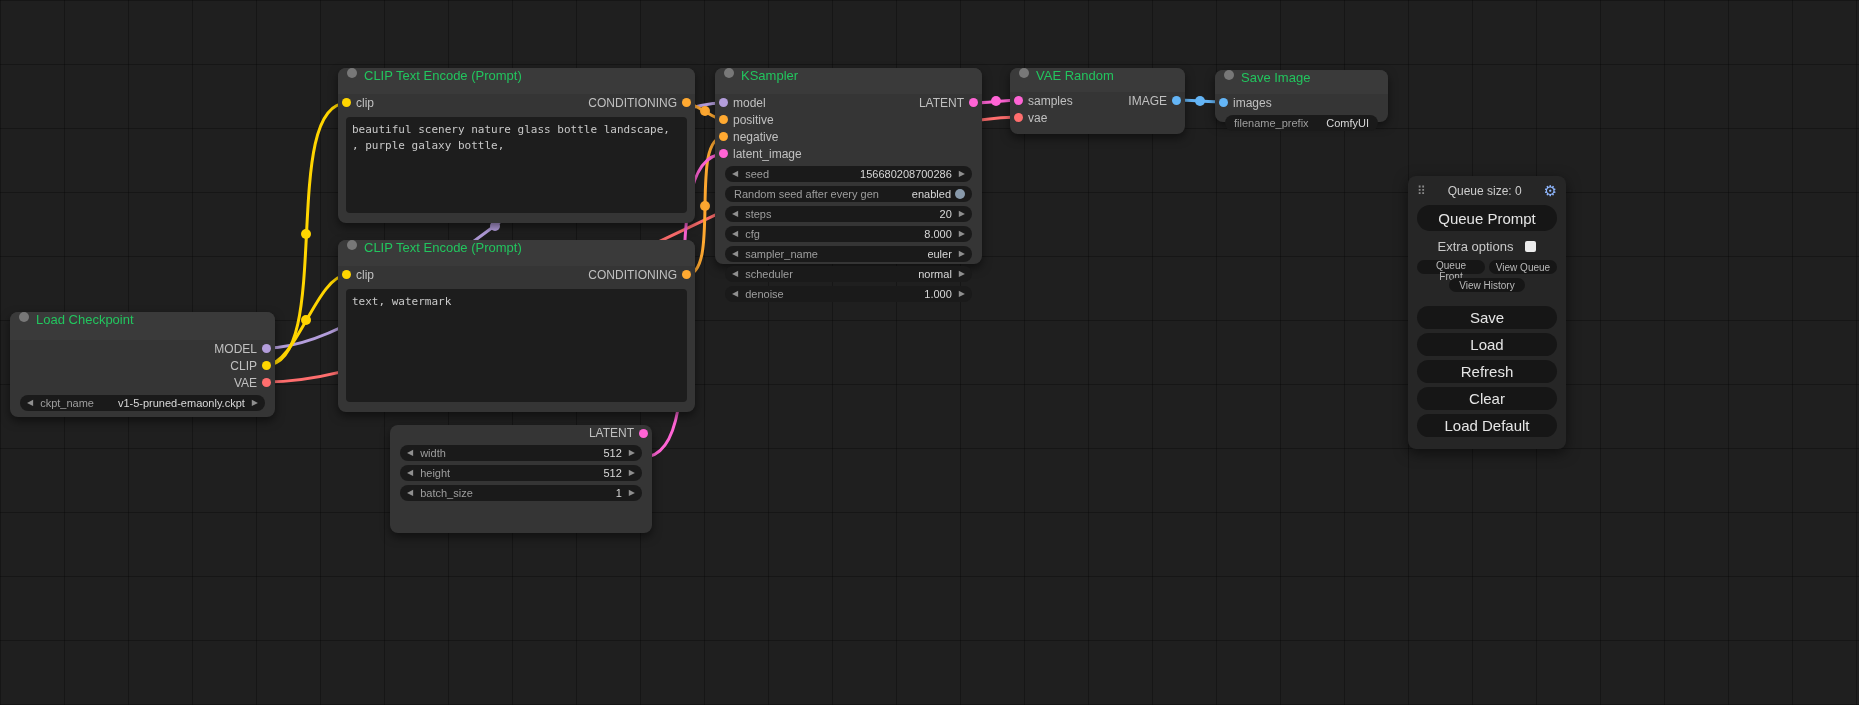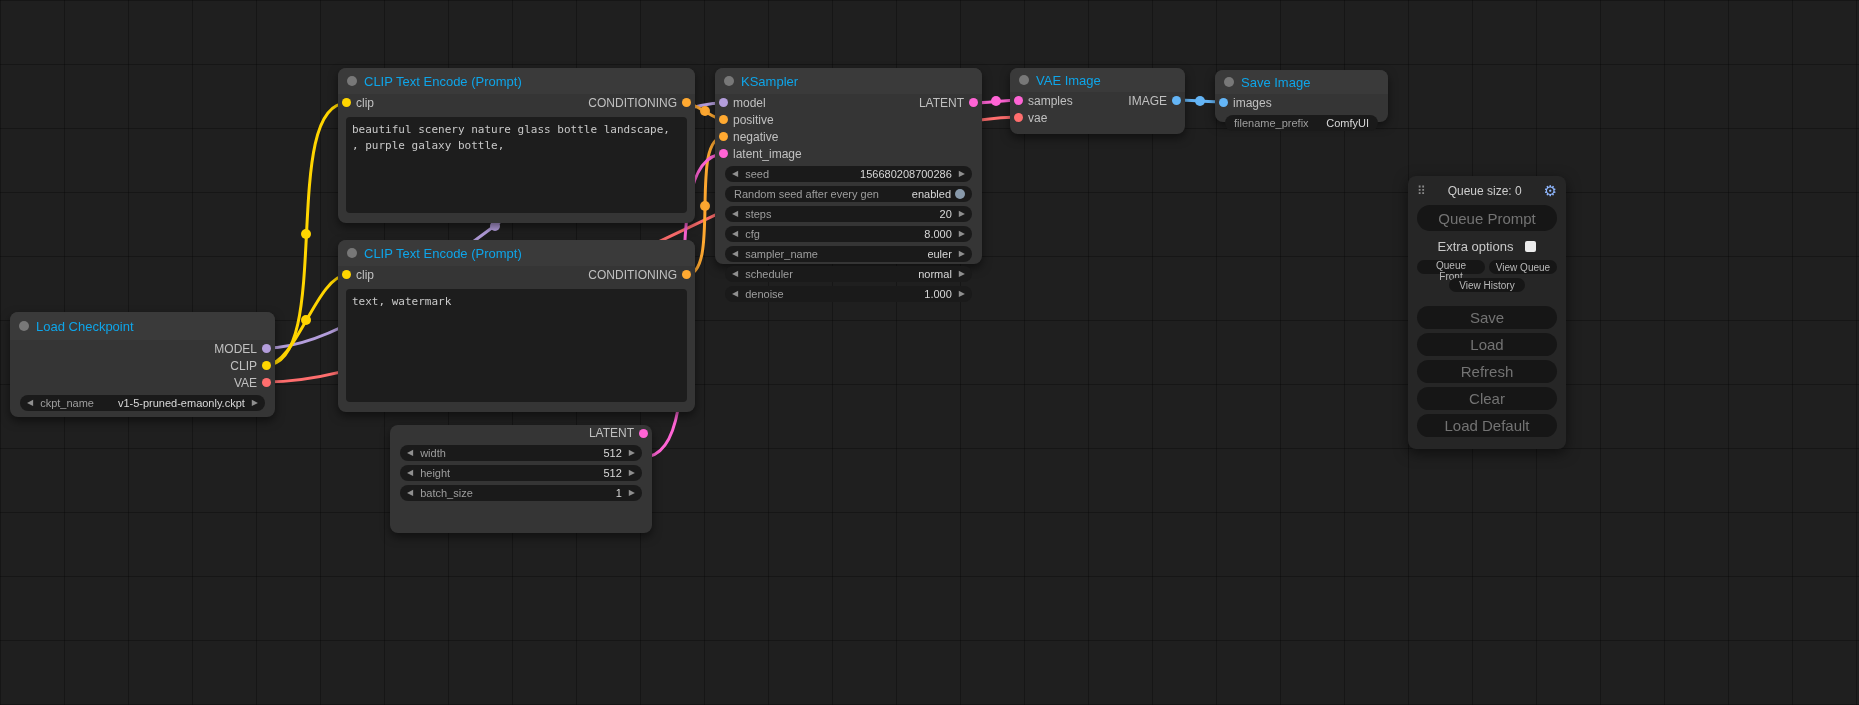--- a/index.html
+++ b/index.html
@@ -5,22 +5,22 @@
   html,body{margin:0;padding:0;background:#1e1e1e;width:1859px;height:705px;overflow:hidden;
     font-family:"Liberation Sans",sans-serif;-webkit-font-smoothing:antialiased;}
   .canvas{position:absolute;inset:0;background-color:#1f1f1f;
     background-image:linear-gradient(rgba(0,0,0,.28) 1px,transparent 1px),
                      linear-gradient(90deg,rgba(0,0,0,.28) 1px,transparent 1px);
     background-size:64px 64px;}
   svg.wires{position:absolute;left:0;top:0;z-index:1;pointer-events:none;}
 
   .node{position:absolute;z-index:2;background:#353535;border-radius:8px;
     box-shadow:0 4px 10px rgba(0,0,0,.5);color:#c8c8c8;}
-  .node-title{height:26px;display:flex;align-items:center;gap:7px;padding:0 10px 0 9px;
-    font-size:13px;color:#0ea5e9;background:#3a3a3a;border-radius:8px 8px 0 0;}
+  .node-title{height:26px;display:flex;align-items:flex-start;gap:7px;padding:0 10px 0 9px;
+    font-size:13px;color:#22c55e;background:#3a3a3a;border-radius:8px 8px 0 0;}
   .title-dot{width:10px;height:10px;border-radius:50%;background:#787878;flex:none;}
   .slot-row{height:17px;display:flex;align-items:center;padding:0 4px;gap:5px;
     font-size:12px;color:#c0c0c0;}
   .slot-dot{width:9px;height:9px;border-radius:50%;flex:none;background:#888;}
   .spacer{flex:1;}
   .widget{height:16px;display:flex;align-items:center;background:#1a1a1a;border-radius:8px;
     margin:4px 10px 0 10px;padding:0 7px;font-size:11px;}
   .widget .arr{color:#8f8f8f;font-size:8px;line-height:1;}
   .widget .wname{margin-left:7px;color:#9e9e9e;white-space:nowrap;}
   .widget .wval{margin-left:auto;margin-right:7px;color:#d8d8d8;white-space:nowrap;}
@@ -30,21 +30,21 @@
     resize:none;background:#1d1d1d;color:#c9c9c9;border-radius:4px;padding:5px 6px;
     font-family:"DejaVu Sans Mono",monospace;font-size:11px;line-height:1.45;box-sizing:border-box;}
 
   .queue-panel{position:absolute;left:1408px;top:176px;width:158px;z-index:3;
     background:#262626;border-radius:8px;box-shadow:0 4px 14px rgba(0,0,0,.55);
     padding:7px 9px 12px 9px;box-sizing:border-box;display:flex;flex-direction:column;}
   .qp-header{display:flex;align-items:center;justify-content:space-between;
     color:#cdcdcd;font-size:12px;margin-bottom:7px;}
   .drag-dots{color:#8a8a8a;font-size:12px;cursor:grab;}
   .gear{font-size:15px;line-height:1;cursor:pointer;}
-  .qp-btn{display:block;width:100%;background:#161616;color:#737373;border:none;
+  .qp-btn{display:block;width:100%;background:#161616;color:#e5e5e5;border:none;
     border-radius:13px;cursor:pointer;font-family:"Liberation Sans",sans-serif;}
   .qp-btn.big{height:26px;font-size:15px;margin-bottom:6px;}
   .qp-btn.med{height:23px;font-size:15px;margin-top:4px;}
   .qp-extra{display:flex;align-items:center;justify-content:center;gap:12px;
     color:#c9c9c9;font-size:13px;margin:2px 0 6px 0;}
   .qp-check{width:11px;height:11px;background:#ececec;border-radius:2px;cursor:pointer;}
   .qp-row{display:flex;gap:4px;justify-content:center;margin-bottom:4px;}
   .qp-btn.small{width:auto;flex:1;height:14px;font-size:10px;border-radius:8px;
     color:#b9b9b9;padding:0 6px;}
   .qp-row.center .qp-btn.small{flex:none;width:76px;}
@@ -232,21 +232,21 @@
       <span class="arr">◀</span>
       <span class="wname">denoise</span>
       <span class="wval">1.000</span>
       <span class="arr">▶</span>
     </div>
   </div>
 
   <div class="node" style="left:1010px;top:68px;width:175px;height:66px;">
     <div class="node-title" style="height:24px;">
       <span class="title-dot"></span>
-      <span>VAE Image</span>
+      <span>VAE Random</span>
     </div>
     <div class="slot-row">
       <span class="slot-dot" style="background-color: rgb(255, 100, 213);"></span>
       <span>samples</span>
       <span class="spacer"></span>
       <span>IMAGE</span>
       <span class="slot-dot" style="background-color: rgb(100, 181, 246);"></span>
     </div>
     <div class="slot-row">
       <span class="slot-dot" style="background-color: rgb(255, 110, 110);"></span>

